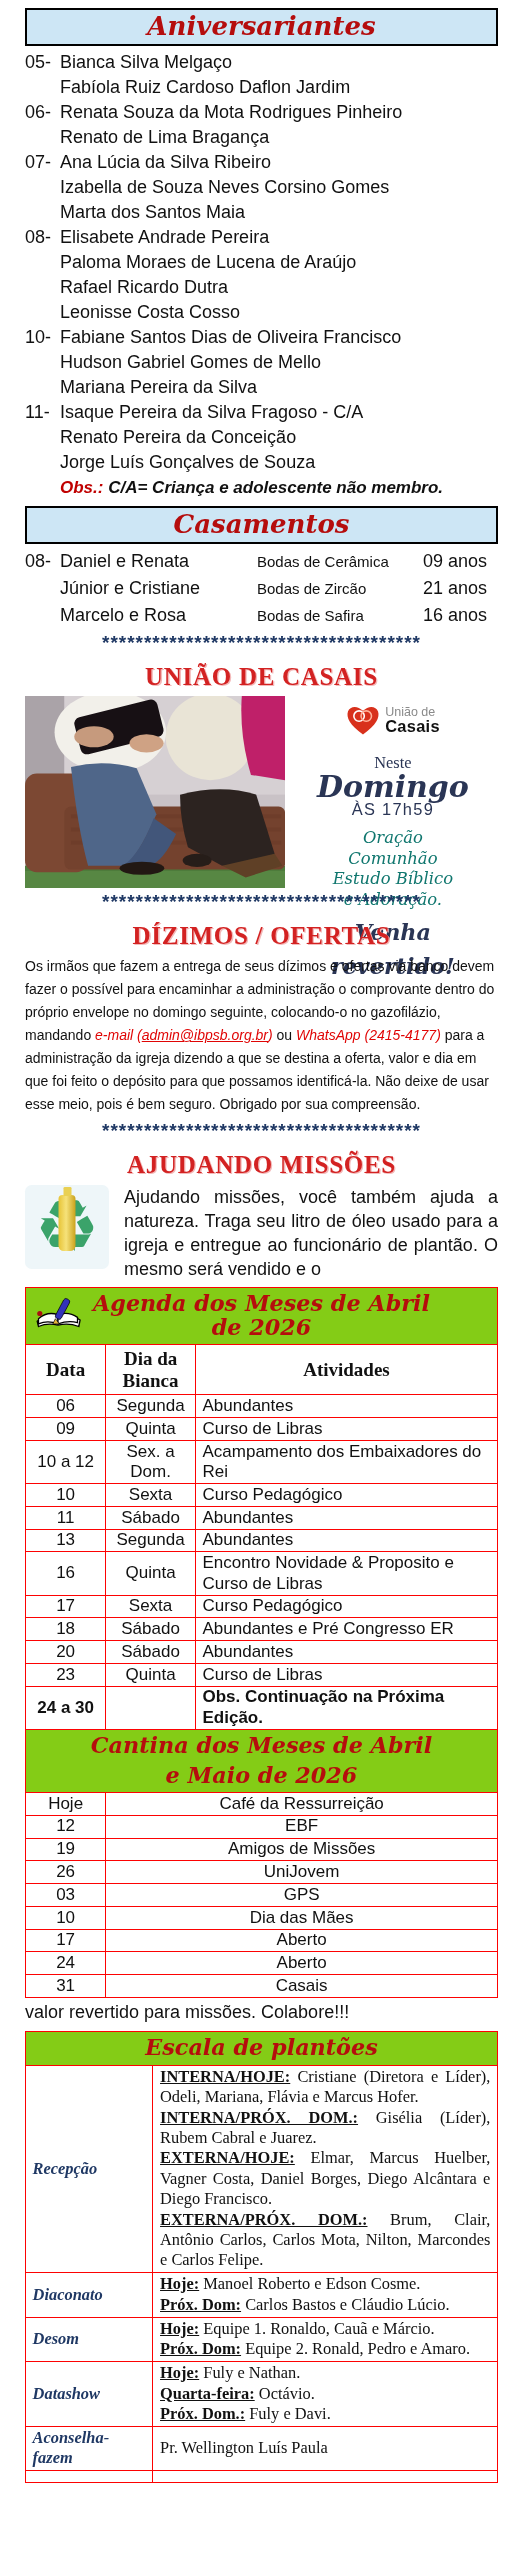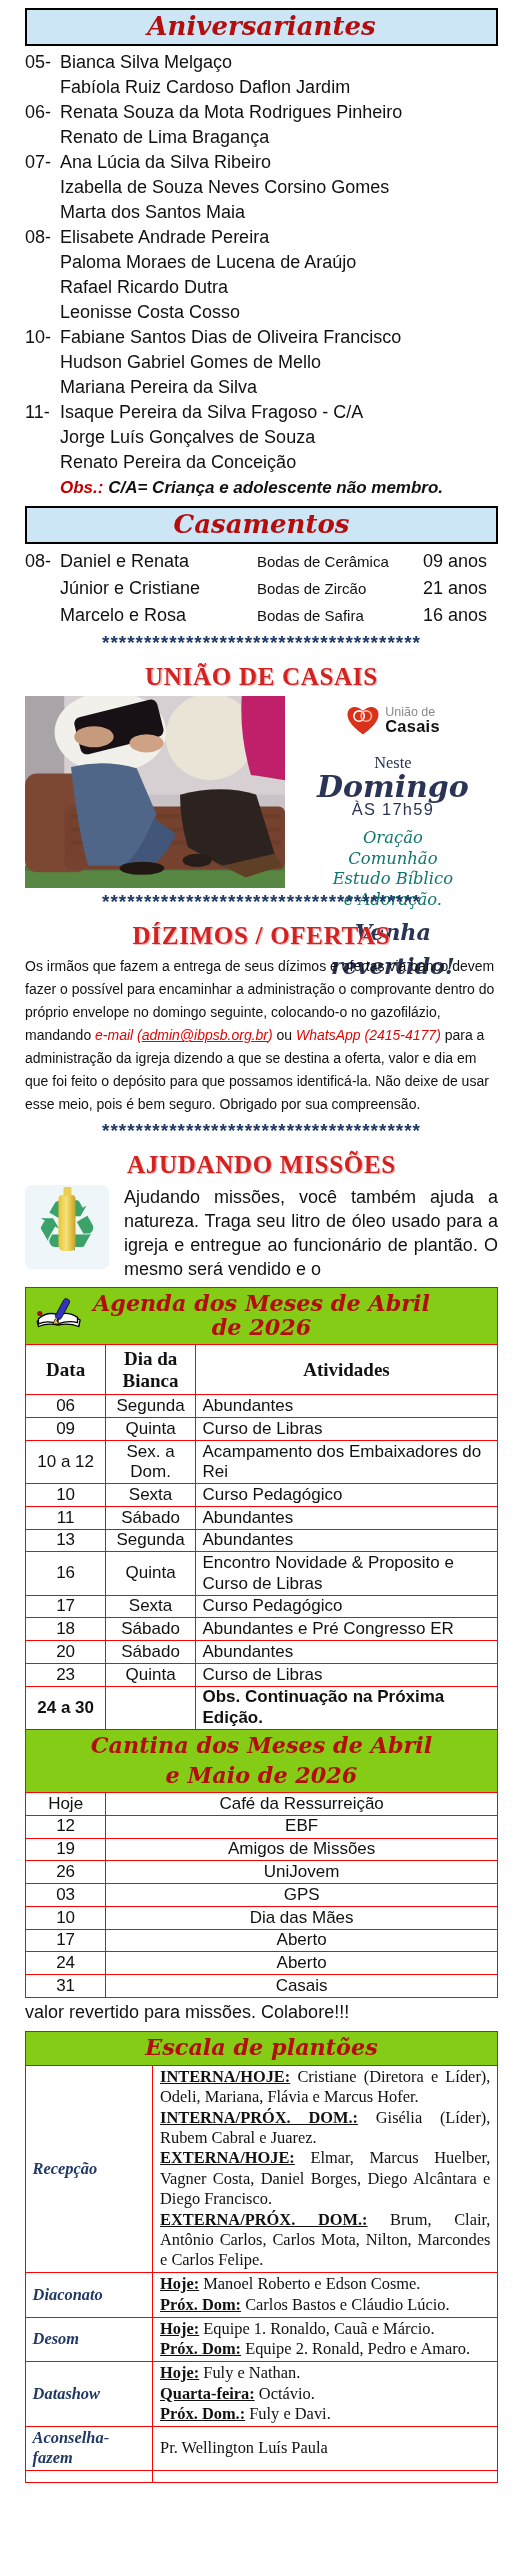--- a/index.html
+++ b/index.html
@@ -136,25 +136,25 @@
       <div class="b-row">
         <span class="b-num"></span>
         <span>Mariana Pereira da Silva</span>
       </div>
       <div class="b-row">
         <span class="b-num">11-</span>
         <span>Isaque Pereira da Silva Fragoso - C/A</span>
       </div>
       <div class="b-row">
         <span class="b-num"></span>
+        <span>Renato Pereira da Conceição</span>
+      </div>
+      <div class="b-row">
+        <span class="b-num"></span>
         <span>Jorge Luís Gonçalves de Souza</span>
-      </div>
-      <div class="b-row">
-        <span class="b-num"></span>
-        <span>Renato Pereira da Conceição</span>
       </div>
     </div>
   <div class="obs-line">
     <span class="obs-label">Obs.:</span><span> C/A= Criança e adolescente não membro.</span>
   </div>
 
   <div class="blue-box" style="margin-top:5.3px;">
     <span class="script-title">Casamentos</span>
   </div>
   <div id="wedding-list" style="margin-top:4px;">

